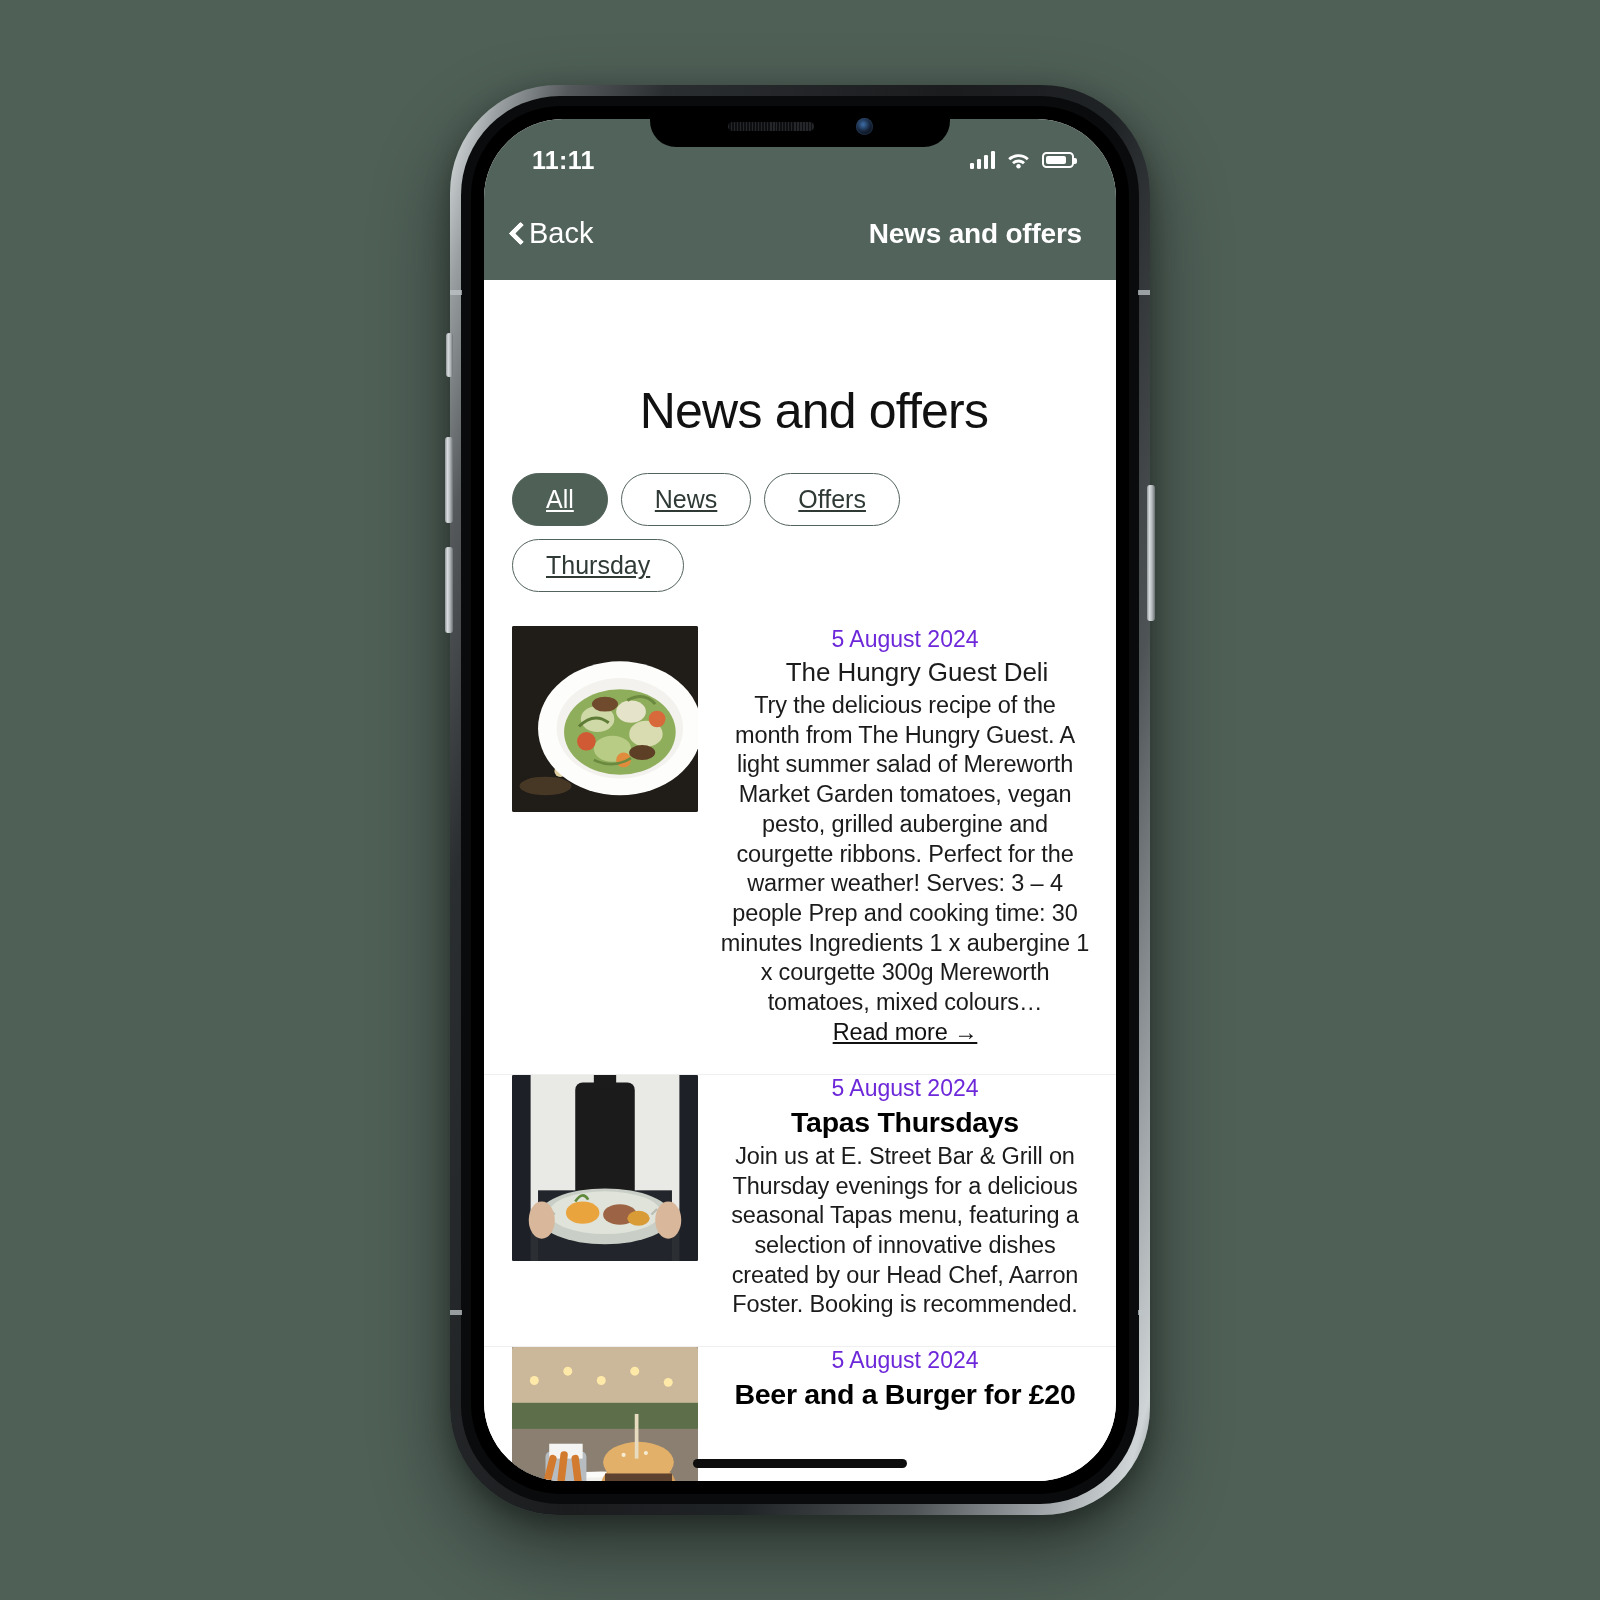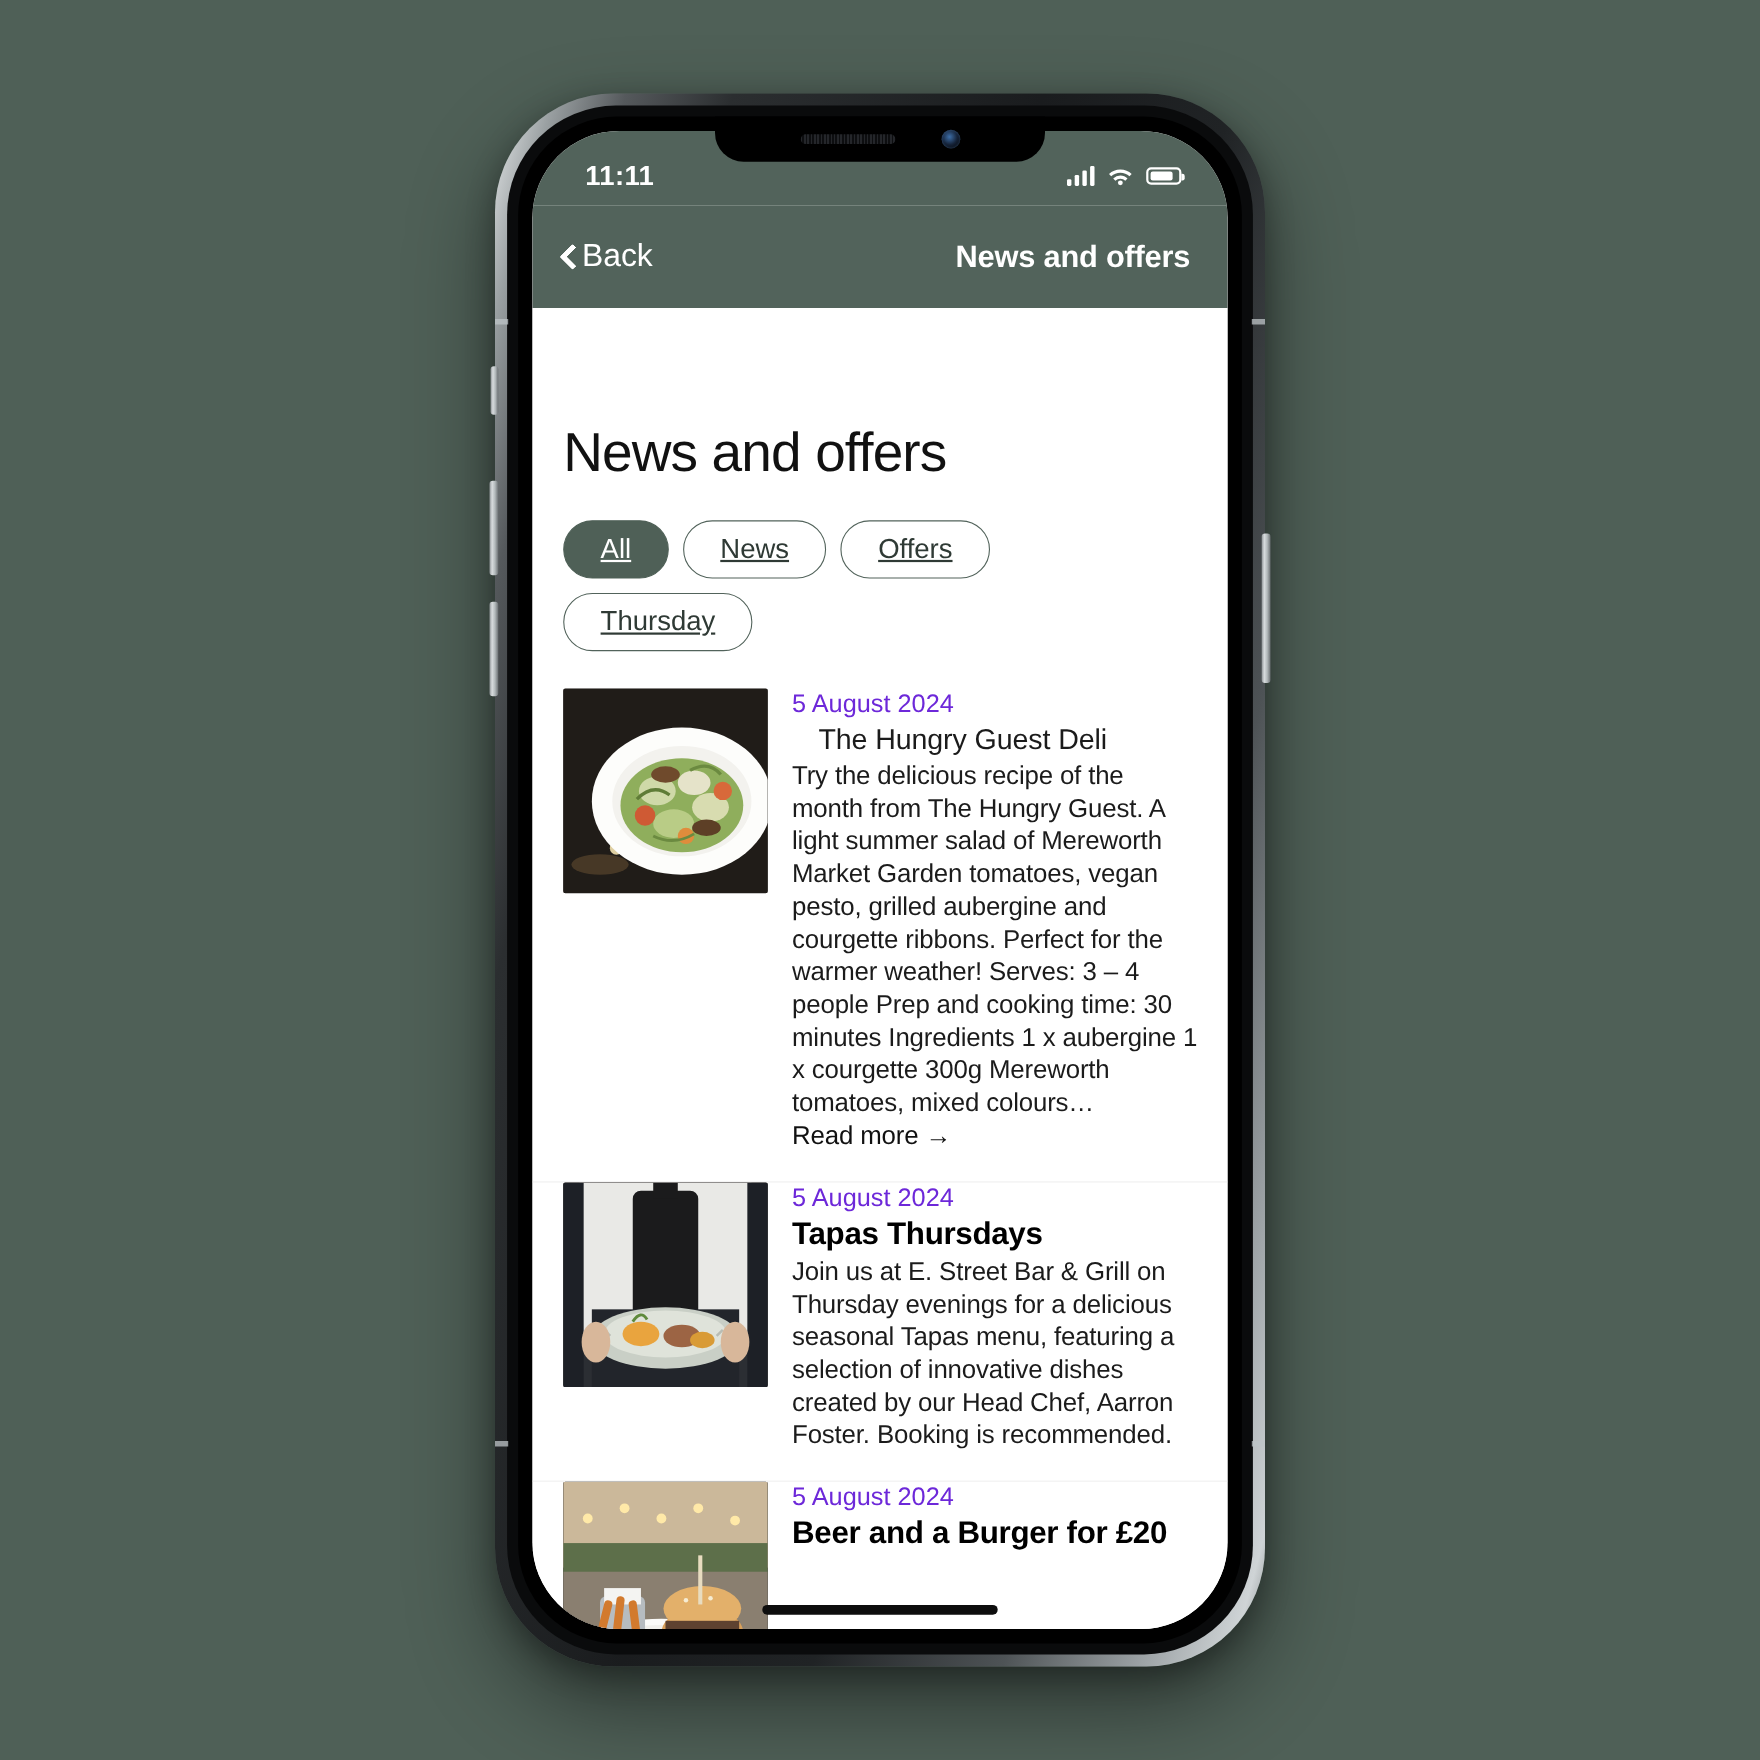--- a/index.html
+++ b/index.html
@@ -16,20 +16,21 @@
     display: flex;
     align-items: center;
     justify-content: center;
   }
 
   
   .device-wrap {
     position: relative;
     width: 700px;
     height: 1430px;
+    text-align: center;
   }
 
   .device {
     position: absolute;
     left: 0; top: 0;
     width: 700px;
     height: 1430px;
     border-radius: 108px;
     background: linear-gradient(105deg,
         #e9eced 0%, #9aa0a2 5%, #55595c 11%,
@@ -284,20 +285,21 @@
     letter-spacing: -0.1px;
     margin-left: 24px;
   }
   .art-text {
     font-size: 23.5px;
     line-height: 1.265;
     color: #1b1b1b;
     letter-spacing: -0.15px;
   }
   .read-more {
+    text-decoration: underline;
     color: #111;
     cursor: pointer;
     white-space: nowrap;
   }
 
   .home-indicator {
     position: absolute;
     left: 50%;
     transform: translateX(-50%);
     bottom: 13px;

